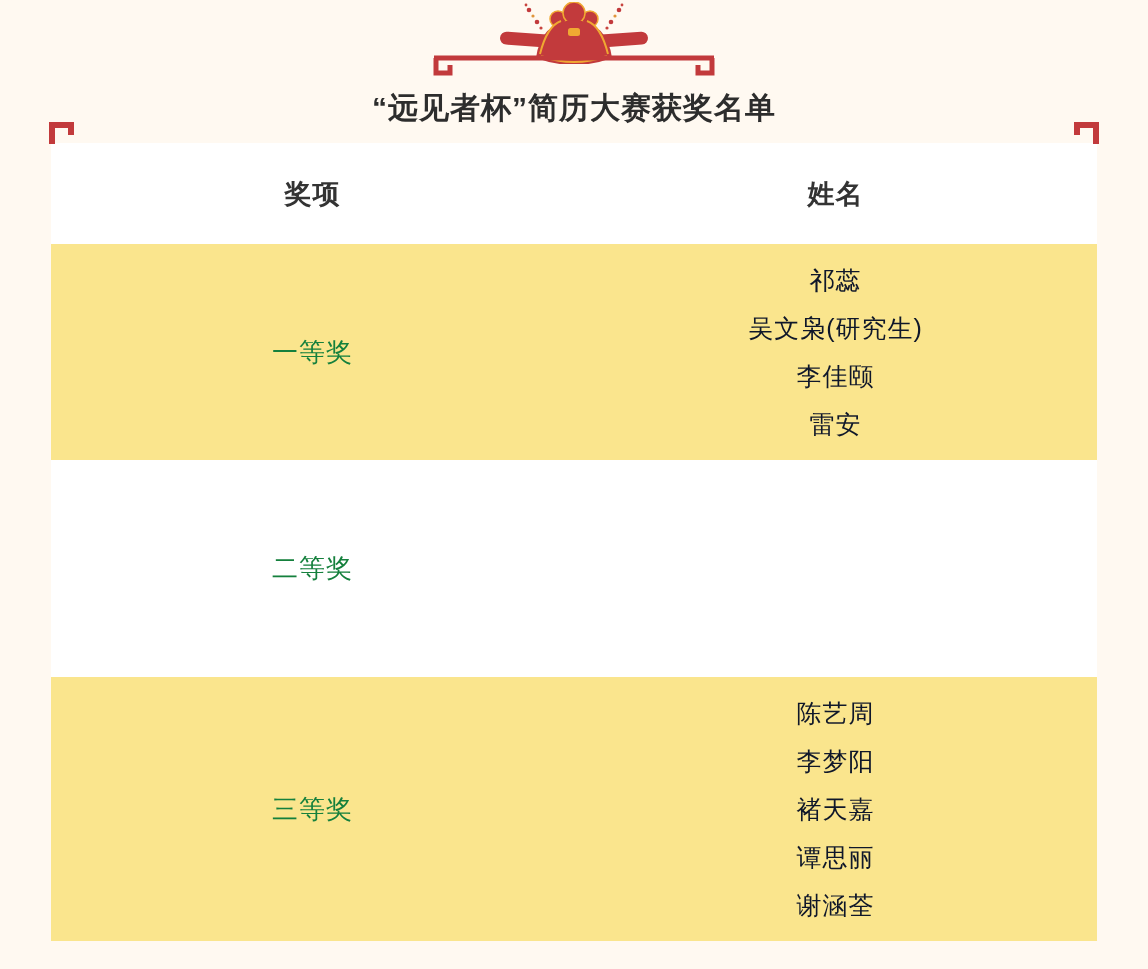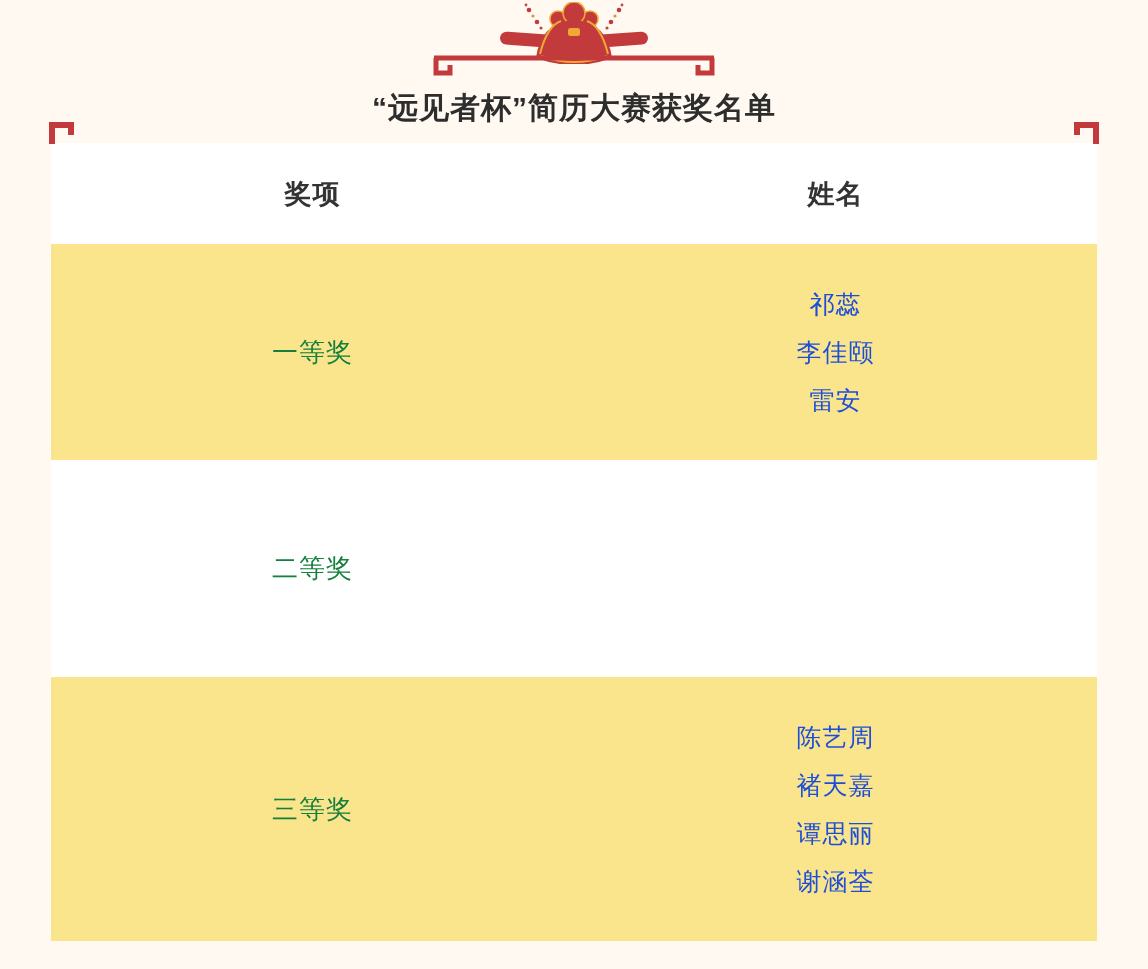--- a/index.html
+++ b/index.html
@@ -46,21 +46,21 @@
   .trow.r3{height:264px;}
   .award-cell{
     width:50%;display:flex;align-items:center;justify-content:center;
     font-size:26px;color:#15803d;letter-spacing:1px;
   }
   .names-cell{
     width:50%;display:flex;flex-direction:column;justify-content:center;
   }
   .name-line{
     height:48px;line-height:48px;text-align:center;
-    font-size:25px;color:#1d4ed8;letter-spacing:1px;
+    font-size:25px;color:#0f172a;letter-spacing:1px;
   }
 </style>
 </head>
 <body>
 
 <div class="page">
 
   <svg class="hat" viewBox="0 0 150 62" aria-hidden="true">
 
     <rect x="1" y="31" width="53" height="13" rx="6.5" fill="#C23A3C" transform="rotate(4 27 37)"></rect>
@@ -109,33 +109,35 @@
 
     <div class="thead">
       <div class="cell">奖项</div>
       <div class="cell">姓名</div>
     </div>
 
     <div class="trow r1 band-yellow">
       <div class="award-cell">一等奖</div>
       <div class="names-cell">
         <div class="name-line">祁蕊</div>
+        <div class="name-line">吴文枭(研究生)</div>
         <div class="name-line">李佳颐</div>
         <div class="name-line">雷安</div>
       </div>
     </div>
 
     <div class="trow r2 band-white">
       <div class="award-cell">二等奖</div>
     </div>
 
     <div class="trow r3 band-yellow">
       <div class="award-cell">三等奖</div>
       <div class="names-cell">
         <div class="name-line">陈艺周</div>
+        <div class="name-line">李梦阳</div>
         <div class="name-line">褚天嘉</div>
         <div class="name-line">谭思丽</div>
         <div class="name-line">谢涵荃</div>
       </div>
     </div>
 
   </div>
 </div>
 
 </body></html>

